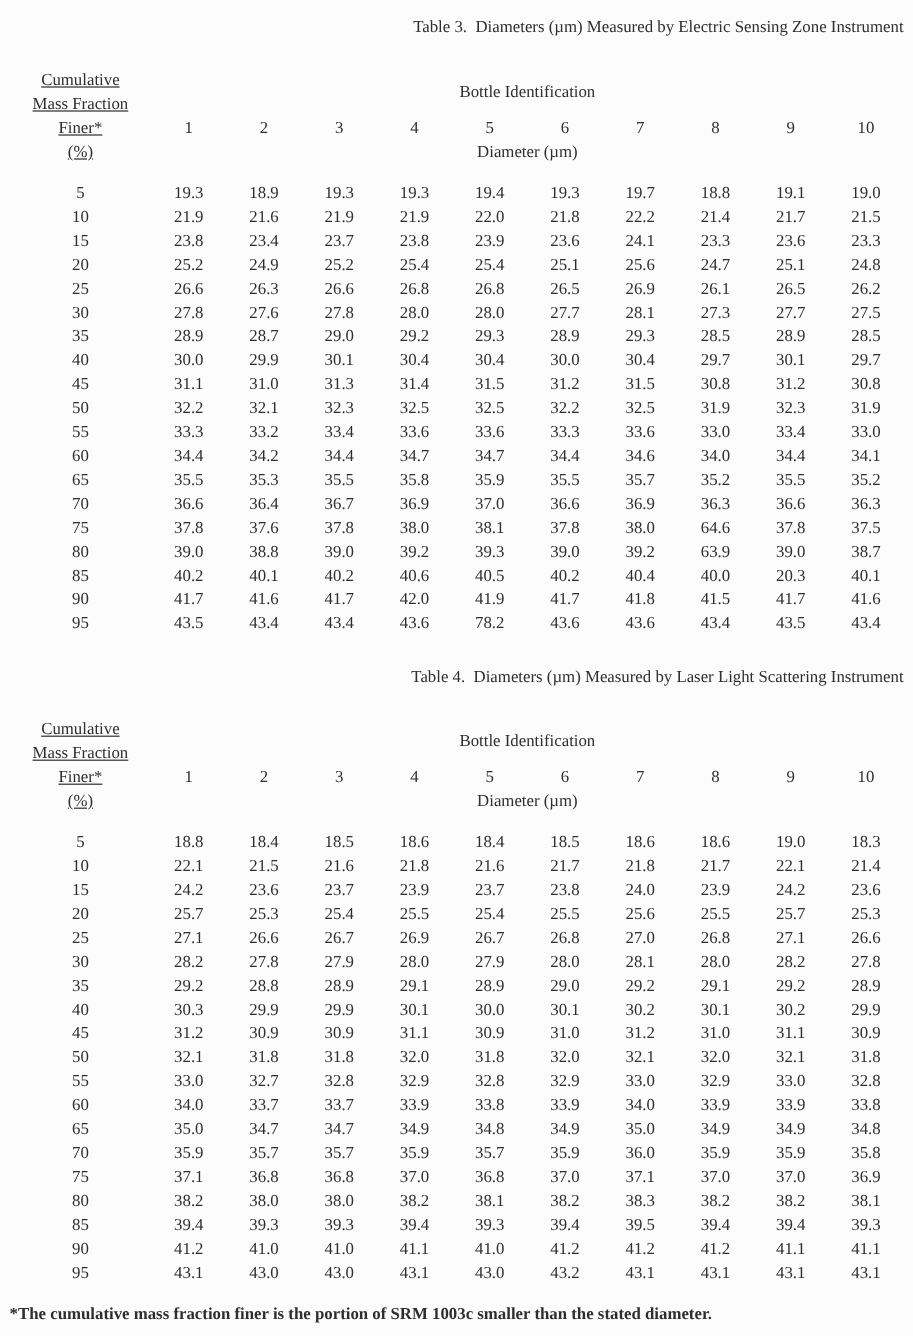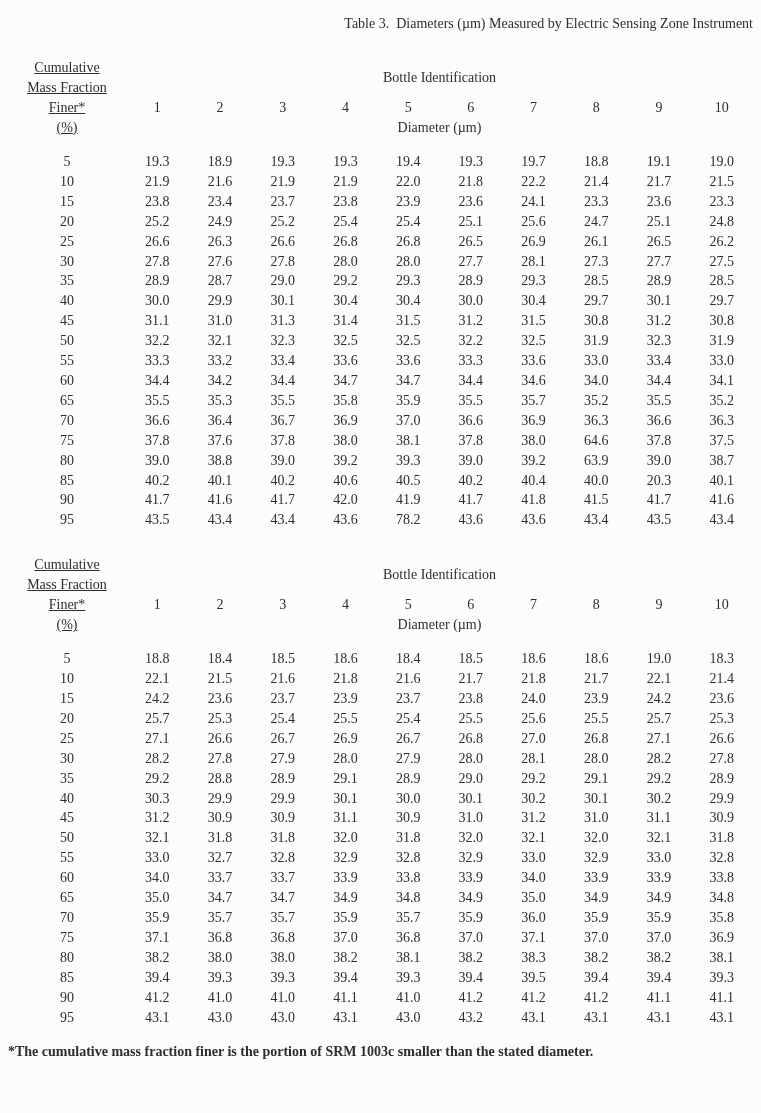--- a/index.html
+++ b/index.html
@@ -356,20 +356,21 @@
           <div class="cell val">43.6</div>
           <div class="cell val">43.6</div>
           <div class="cell val">43.4</div>
           <div class="cell val">43.5</div>
           <div class="cell val">43.4</div>
         </div>
       </div>
   </section>
 
   <section class="table-section">
+    <div class="table-title">Table 4.  Diameters (µm) Measured by Laser Light Scattering Instrument</div>
     <div class="t-header">
       <div class="stub-header">
           <div class="stub-line">Cumulative</div>
           <div class="stub-line">Mass Fraction</div>
           <div class="stub-line">Finer*</div>
           <div class="stub-line">(%)</div>
         </div>
       <div class="group-header">Bottle Identification</div>
       <div class="bottle-numbers">
           <div class="num-cell">1</div>

